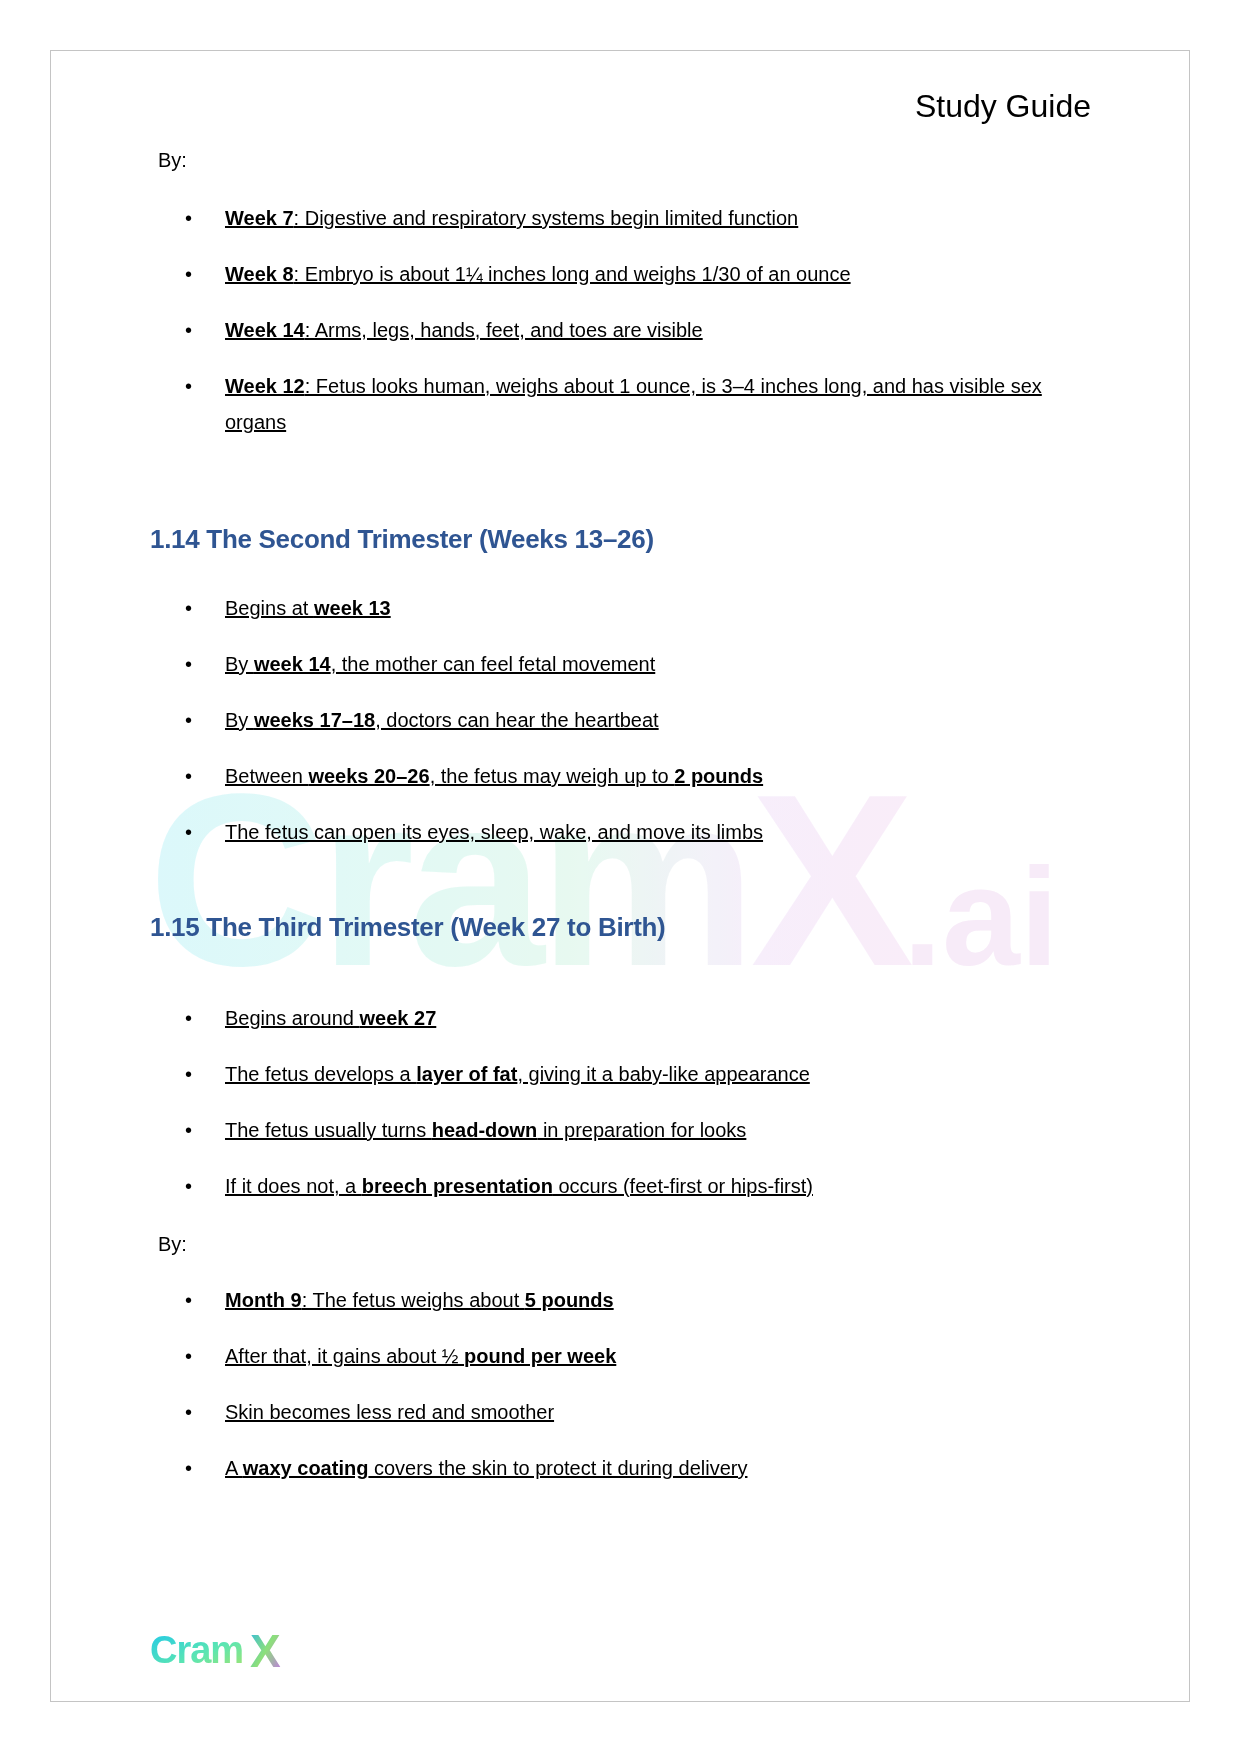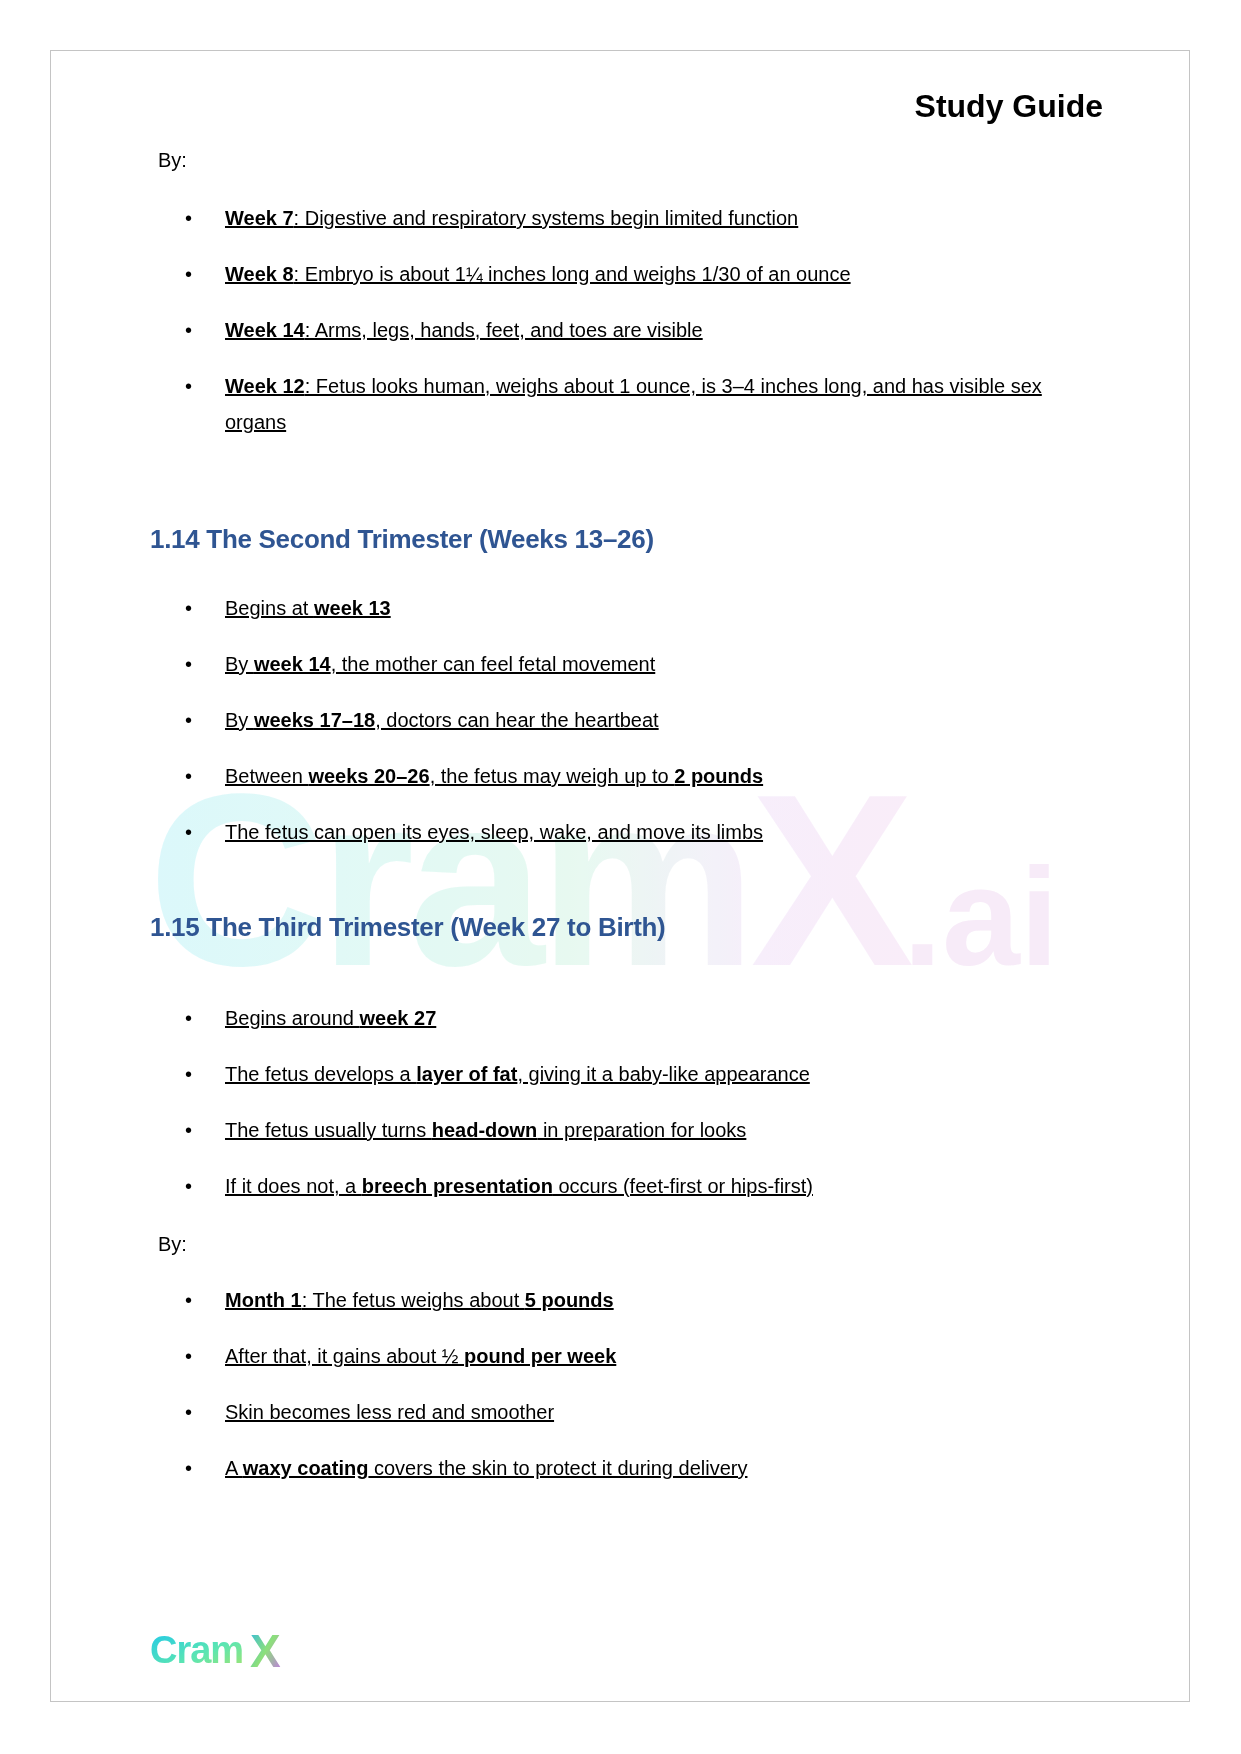--- a/index.html
+++ b/index.html
@@ -1,18 +1,18 @@
 <!DOCTYPE html>
 <html><head>
 <meta charset="utf-8">
 <style>
   html, body { margin: 0; padding: 0; background: #ffffff; }
   body { width: 1241px; height: 1754px; position: relative; font-family: "Liberation Sans", sans-serif; color: #000; overflow: hidden; }
   .page-border { position: absolute; left: 50px; top: 50px; width: 1140px; height: 1652px; border: 1px solid #c4c4c4; box-sizing: border-box; }
-  .doc-header { position: absolute; right: 138px; top: 88px; font-size: 32px; font-weight: bold; }
+  .doc-header { position: absolute; right: 150px; top: 88px; font-size: 32px; font-weight: normal; }
   .block { position: absolute; left: 150px; font-size: 20px; margin-left: 8px; }
   .bullet { position: absolute; left: 185px; font-size: 20px; width: 890px; line-height: 36px; }
   .bullet .dot { position: absolute; left: 0; top: 0; }
   .bullet .txt { position: absolute; left: 40px; width: 850px; text-decoration: underline; }
   .section-title { position: absolute; left: 150px; font-family: "Liberation Sans", sans-serif; font-weight: bold; font-size: 26px; color: #2f5592; letter-spacing: -0.3px; }
   .watermark { position: absolute; left: 148px; top: 760px; width: 940px; height: 230px; pointer-events: none; }
   .footer-logo { position: absolute; left: 150px; top: 1625px; }
 </style>
 </head>
 <body>
@@ -92,21 +92,21 @@
 </div>
 <div class="bullet" style="top:1168px;">
   <span class="dot">•</span>
   <span class="txt"><span>If it does not, a </span><b>breech presentation</b><span> occurs (feet-first or hips-first)</span></span>
 </div>
 
 <div class="block" style="top:1233px;">By:</div>
 
 <div class="bullet" style="top:1282px;">
   <span class="dot">•</span>
-  <span class="txt"><b>Month 1</b><span>: The fetus weighs about </span><b>5 pounds</b></span>
+  <span class="txt"><b>Month 9</b><span>: The fetus weighs about </span><b>5 pounds</b></span>
 </div>
 <div class="bullet" style="top:1338px;">
   <span class="dot">•</span>
   <span class="txt"><span>After that, it gains about ½ </span><b>pound per week</b></span>
 </div>
 <div class="bullet" style="top:1394px;">
   <span class="dot">•</span>
   <span class="txt"><span>Skin becomes less red and smoother</span></span>
 </div>
 <div class="bullet" style="top:1450px;">

